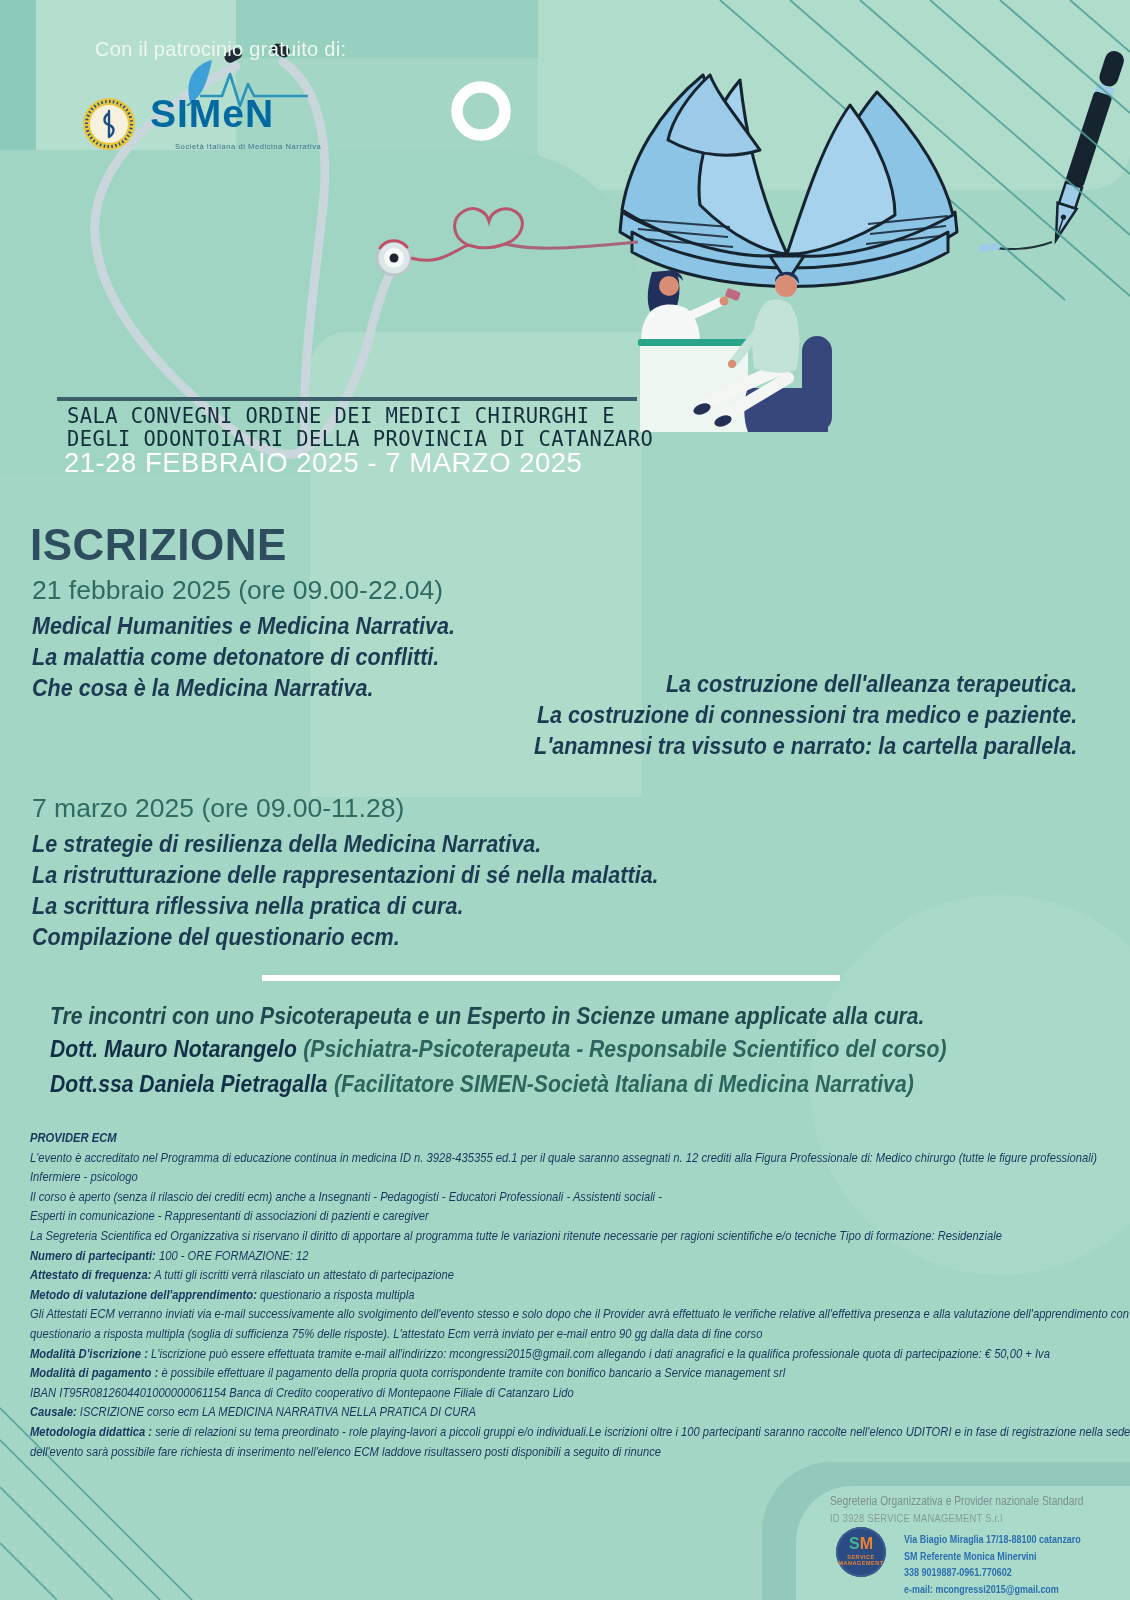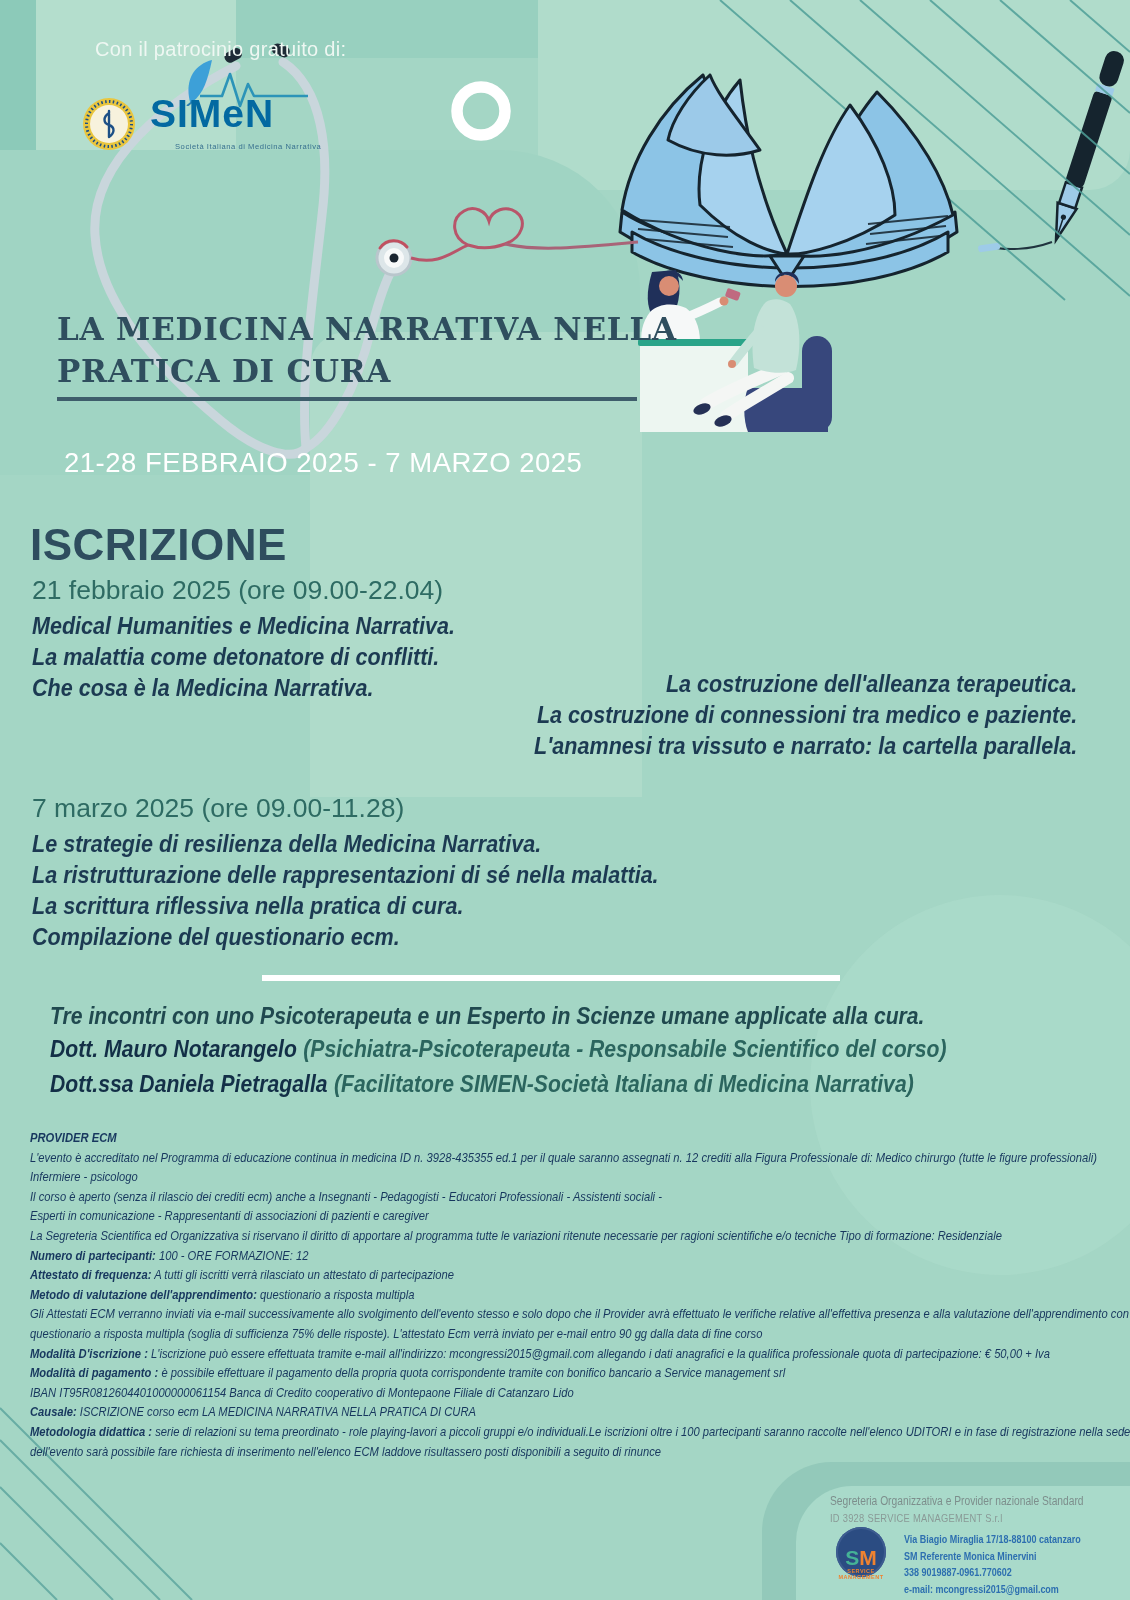--- a/index.html
+++ b/index.html
@@ -46,21 +46,21 @@
   .srole{font-size:23px;font-weight:700;font-style:italic;color:#2b655e;margin-left:7px;}
   
   .provider{left:30px;top:1128px;width:1270px;transform:scaleX(.85);transform-origin:0 0;
             font-style:italic;color:#17375e;font-size:13.2px;line-height:19.6px;white-space:nowrap;}
   .plabel{font-weight:700;}
   
   .fgray1{left:830px;top:1494px;font-size:12.5px;color:#7d8e8c;transform:scaleX(.82);transform-origin:0 0;white-space:nowrap;}
   .fgray2{left:830px;top:1512px;font-size:11px;color:#8a9a97;letter-spacing:.3px;transform:scaleX(.85);transform-origin:0 0;white-space:nowrap;}
   .sm-badge{left:836px;top:1527px;width:50px;height:50px;border-radius:50%;background:#2b4c82;
             box-shadow:0 0 0 2px #3d5c90 inset;text-align:center;}
-  .sm-text{margin-top:20px;font-size:21px;font-weight:700;line-height:21px;}
+  .sm-text{margin-top:6px;font-size:16px;font-weight:700;line-height:21px;}
   .sm-s{color:#45b396;} .sm-m{color:#ee8230;}
   .sm-sub{font-size:5.5px;color:#ee8230;letter-spacing:.5px;line-height:6px;font-weight:700;}
   .contact{left:904px;top:1531px;font-size:11.5px;font-weight:700;color:#2d6fb0;line-height:16.5px;
            transform:scaleX(.78);transform-origin:0 0;white-space:nowrap;}
   .z1{z-index:1;} .z2{z-index:2;}
   .txt{position:absolute;z-index:2;}
   svg{display:block;}
 </style>
 </head>
 <body>
@@ -188,25 +188,25 @@
       <path d="M12,44 C 6,20 18,6 34,2 C 30,20 26,36 14,44 Z" fill="#3da0d8"></path>
       <line x1="14" y1="44" x2="9" y2="48" stroke="#2a7fb4" stroke-width="2"></line>
     </svg>
     <svg style="position:absolute;left:52px;top:8px;" width="110" height="42" viewBox="0 0 110 42">
       <polyline points="0,30 22,30 30,8 40,40 48,18 54,30 108,30" fill="none" stroke="#2c94b8" stroke-width="2.6" stroke-linejoin="round"></polyline>
     </svg>
     <div class="simen-text">SIMeN</div>
     <div class="simen-sub">Società Italiana di Medicina Narrativa</div>
   </div>
 
-  <div class="txt title">
-    <div>LA MEDICINA NARRATIVA NELLA</div>
-    <div>PRATICA DI CURA</div>
-  </div>
   <div class="txt title-rule"></div>
+  <div class="txt venue">
+    <div>SALA CONVEGNI ORDINE DEI MEDICI CHIRURGHI E</div>
+    <div>DEGLI ODONTOIATRI DELLA PROVINCIA DI CATANZARO</div>
+  </div>
   <div class="txt dates">21-28 FEBBRAIO 2025 - 7 MARZO 2025</div>
 
   <div class="txt programma">ISCRIZIONE</div>
 
   <div class="txt session s1">
     <div class="sdate">21 febbraio 2025 (ore 09.00-22.04)</div>
     <div class="topics">
       <div class="topic">Medical Humanities e Medicina Narrativa.</div>
       <div class="topic">La malattia come detonatore di conflitti.</div>
       <div class="topic">Che cosa è la Medicina Narrativa.</div>

